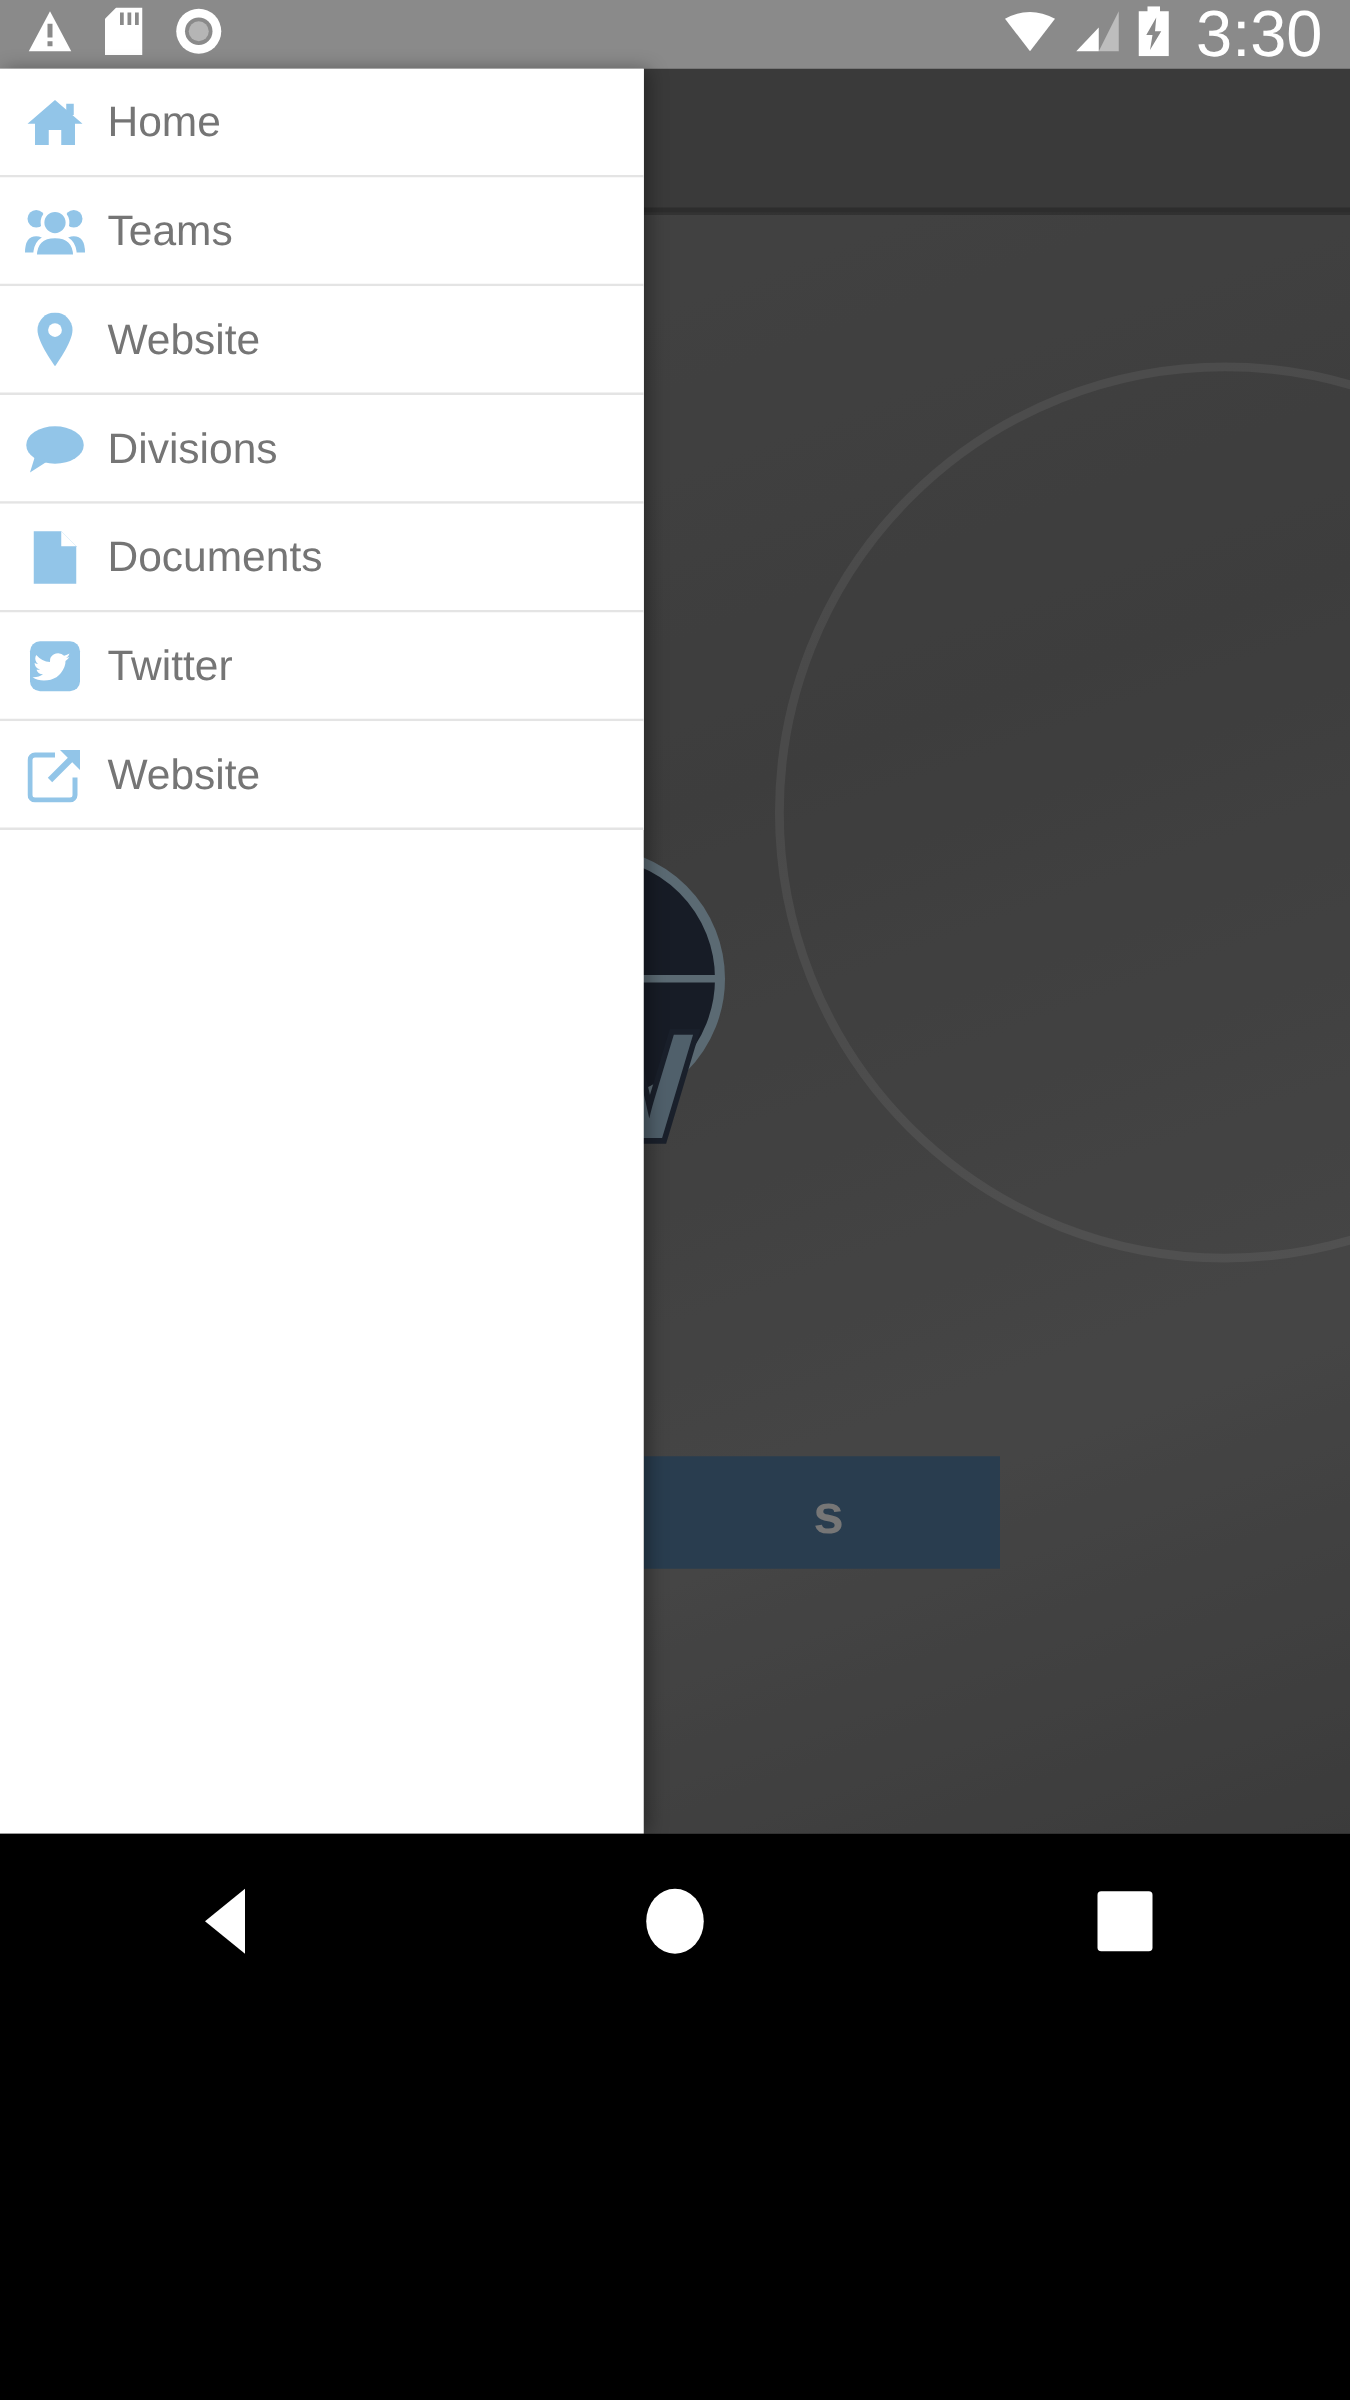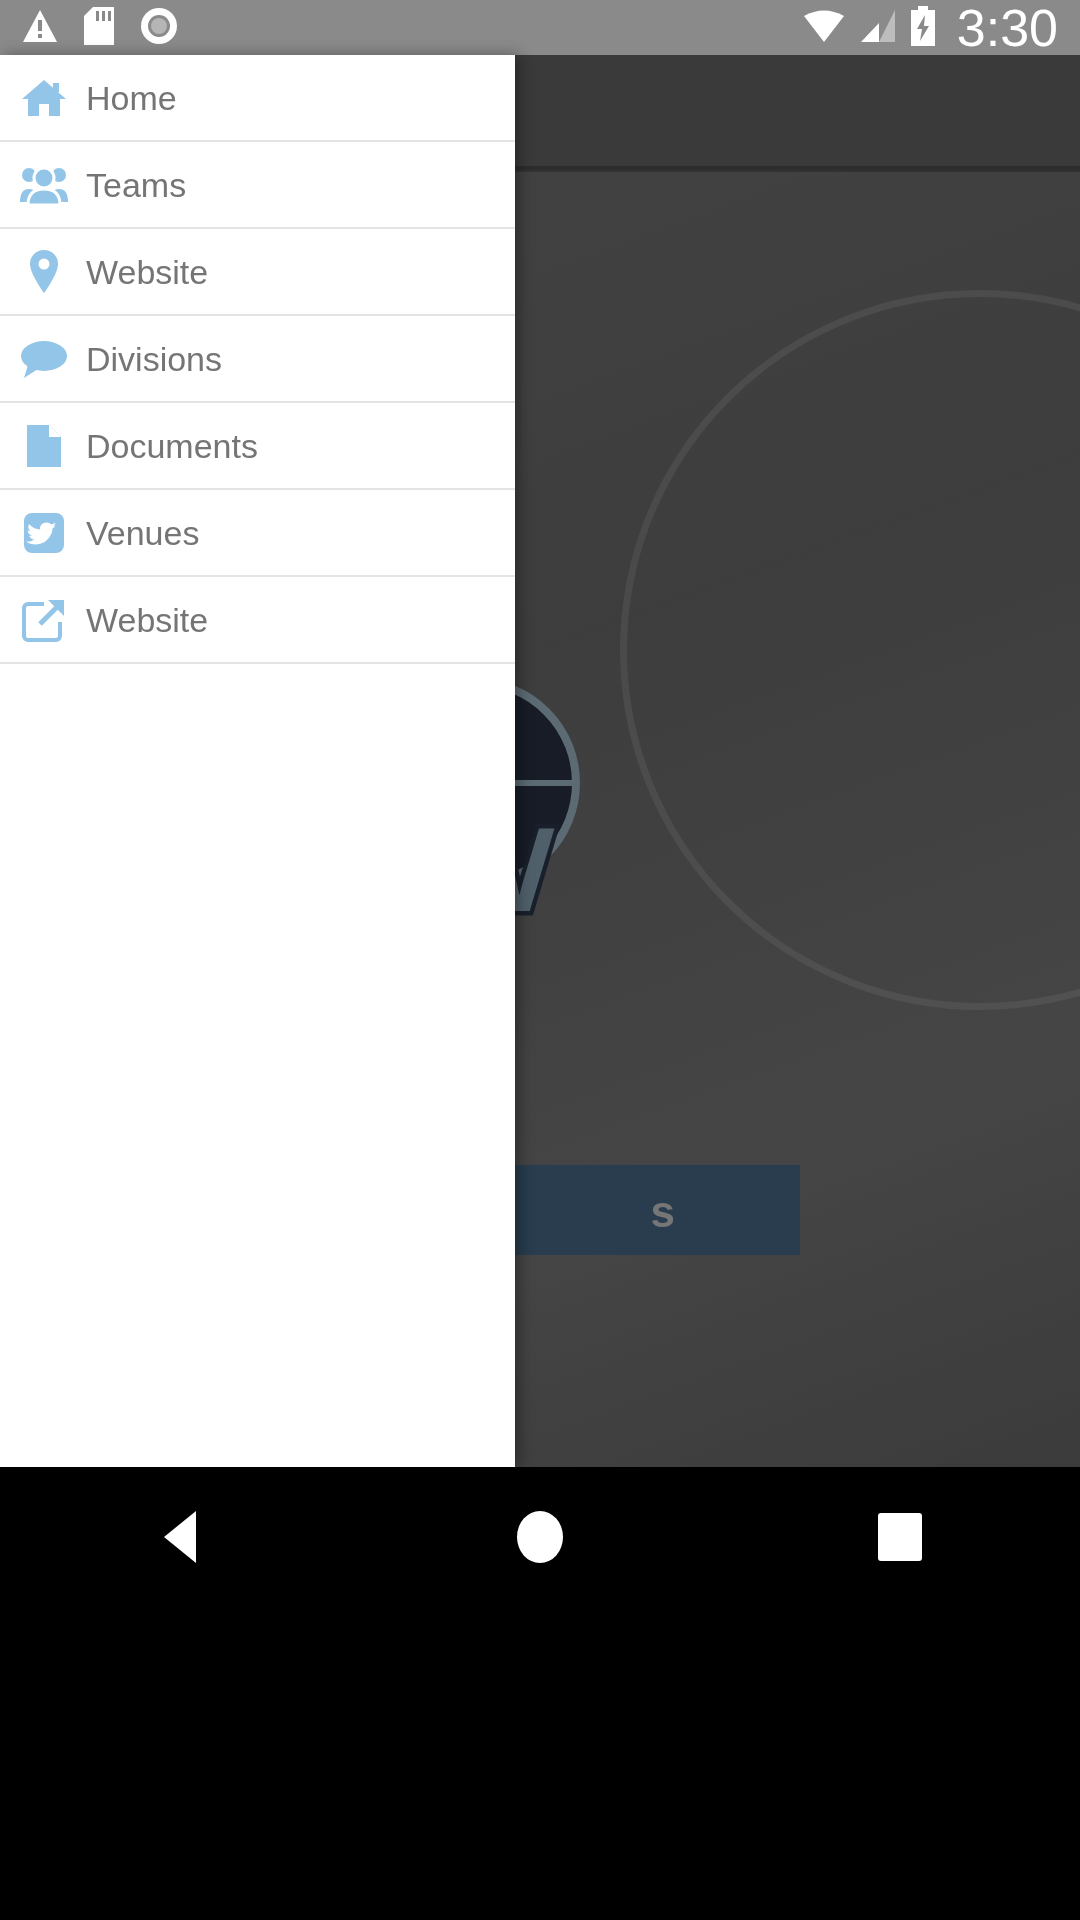--- a/index.html
+++ b/index.html
@@ -243,21 +243,21 @@
       </div>
 
 
       <div class="drawer-item">
         <span class="item-icon">
           <svg width="42" height="42" viewBox="0 0 42 42">
             <rect x="1" y="1" width="40" height="40" rx="8" fill="#92c5e8"></rect>
             <path d="M34 13 q-2 1 -4 1.4 q2 -1.3 2.6 -3.6 q-2 1.2 -4.3 1.7 q-1.9-2-4.7-2 q-3.8 0 -6 3.3 q-0.9 1.5 -0.6 3.7 q-6.5 -0.4 -11 -5.6 q-1.6 2.8 0 5.6 q0.6 1 1.7 1.7 q-1.6 0 -3 -0.9 q0 3.9 4.3 5.3 q-1.2 0.4 -2.8 0.1 q1.3 3.6 5.2 3.7 q-3.3 2.6 -8.4 2.4 q4 2.6 9.1 2.6 q11.9 0 16.4 -10.8 q1 -2.4 0.9 -4.8 q1.9 -1.4 3.1 -3.3 Z" fill="#ffffff"></path>
           </svg>
         </span>
-        <span class="item-label">Venues</span>
+        <span class="item-label">Twitter</span>
       </div>
 
       <div class="drawer-item">
         <span class="item-icon">
           <svg width="44" height="44" viewBox="0 0 44 44">
             <path d="M22 6 L6 6 A4 4 0 0 0 2 10 L2 38 A4 4 0 0 0 6 42 L34 42 A4 4 0 0 0 38 38 L38 24" fill="none" stroke="#92c5e8" stroke-width="4"></path>
             <path d="M18 26 L40 4" fill="none" stroke="#92c5e8" stroke-width="5"></path>
             <path d="M26 2 L42 2 L42 18 Z" fill="#92c5e8"></path>
           </svg>
         </span>

